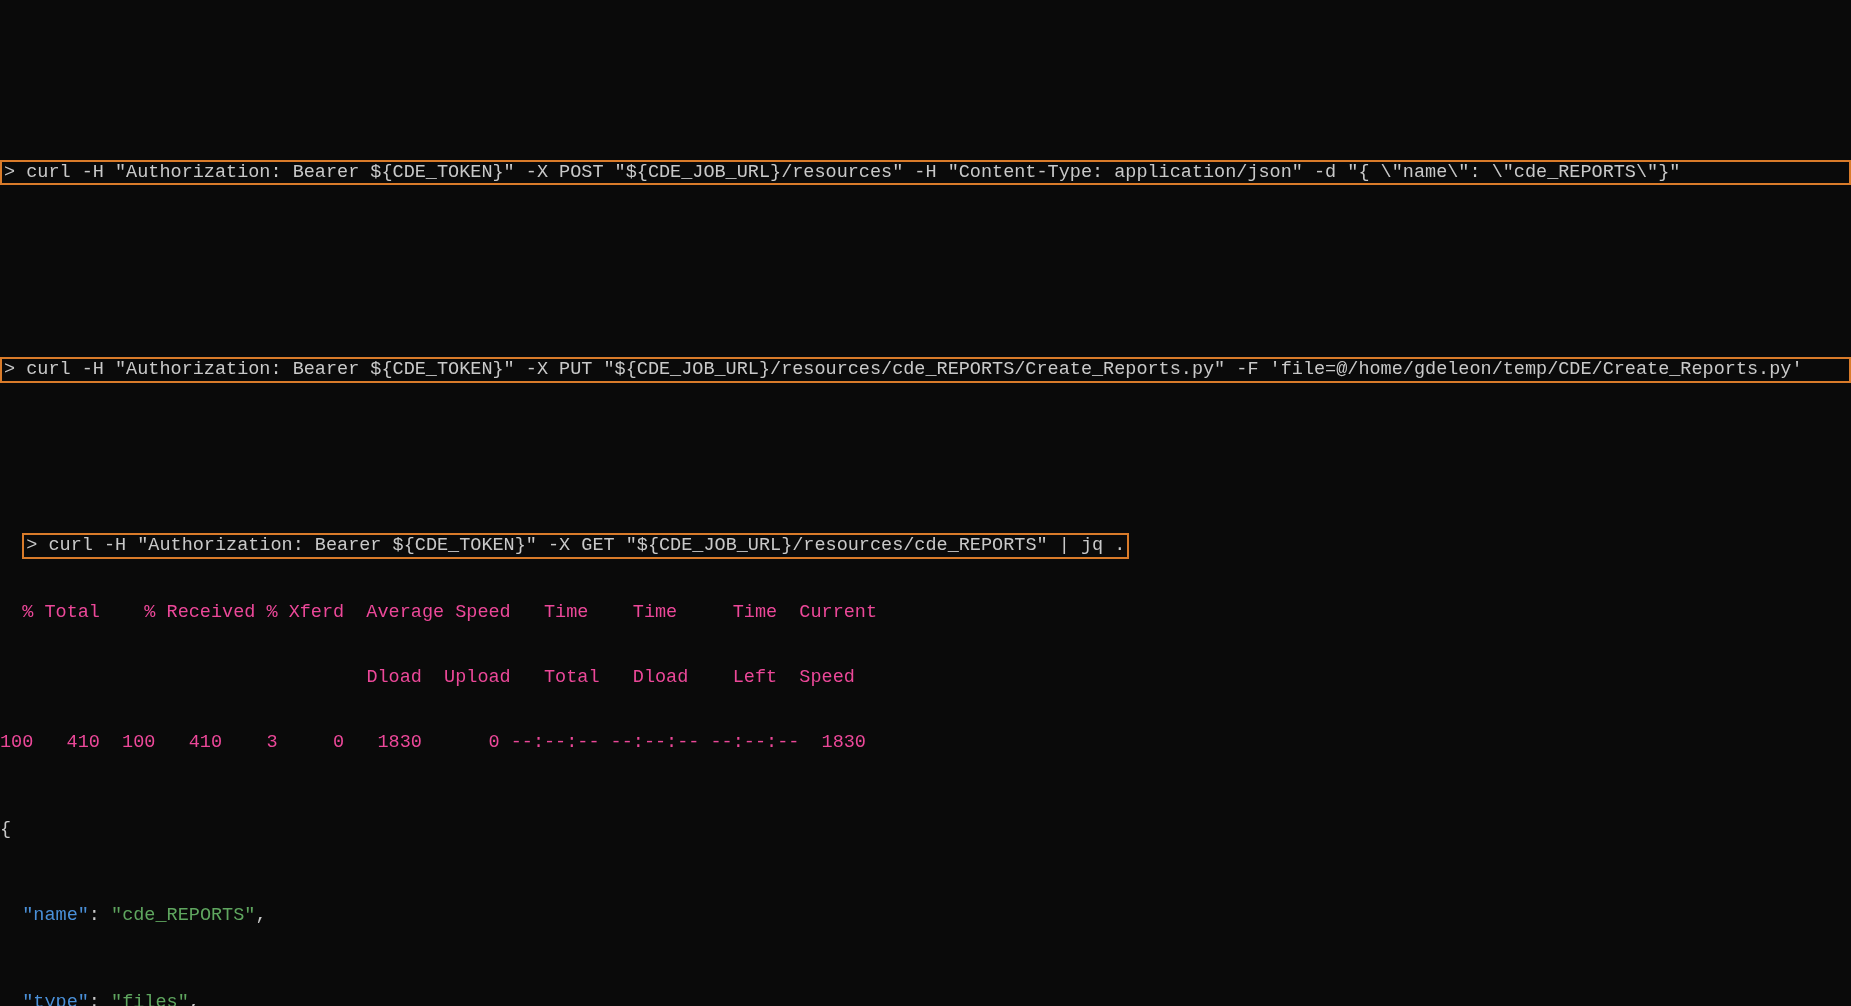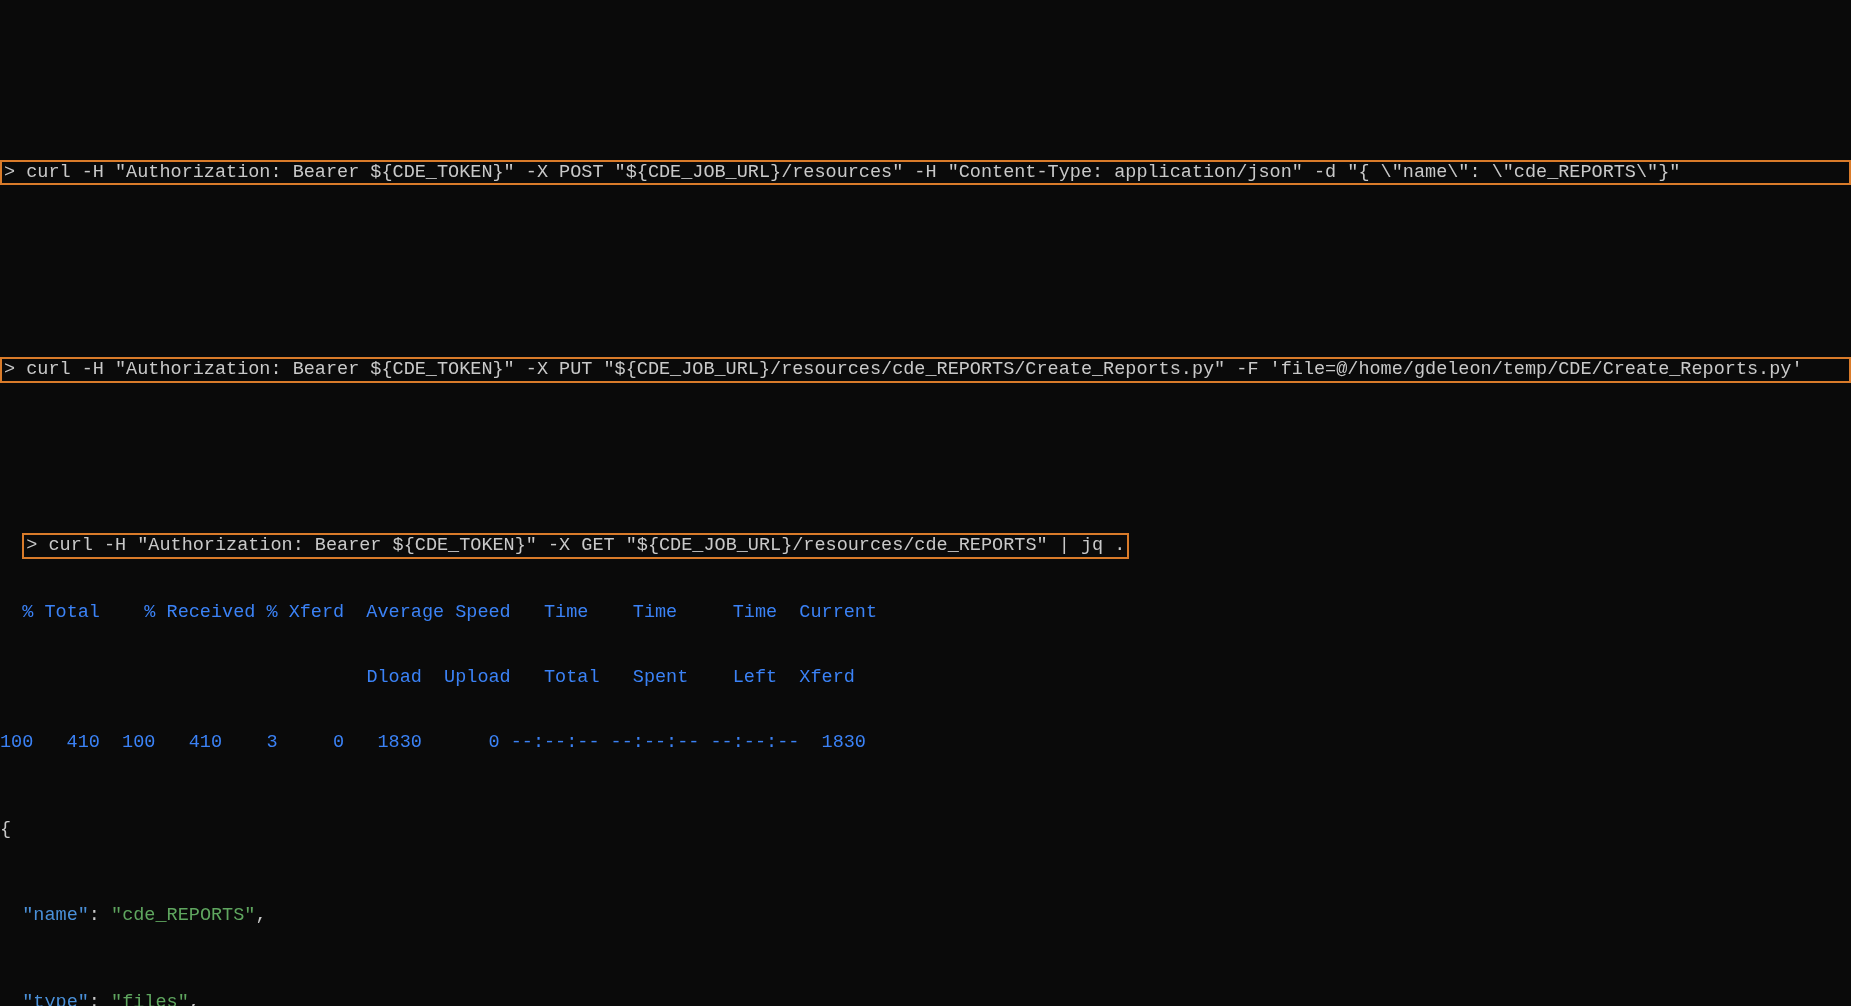--- a/index.html
+++ b/index.html
@@ -29,21 +29,21 @@
   .highlight-box {
     border: 2px solid #d97b2a;
     box-sizing: border-box;
     padding: 0 2px;
     margin: 0 0 0 0;
   }
   .spacer-lg {
     height: 42px;
   }
   .cmd-text { color: #c9c9c9; }
-  .curl-header { color: #3b82f6; }
+  .curl-header { color: #ec4899; }
   .json-key { color: #4a90d9; }
   .json-str { color: #5fa65f; }
   .json-punct { color: #c9c9c9; }
   .top-pad {
     height: 30px;
   }
 </style>
 </head>
 <body>
 
@@ -55,21 +55,21 @@
 
   <div class="spacer-lg"></div>
 
   <div class="highlight-box line"><span class="cmd-text">&gt; curl -H "Authorization: Bearer ${CDE_TOKEN}" -X PUT "${CDE_JOB_URL}/resources/cde_REPORTS/Create_Reports.py" -F 'file=@/home/gdeleon/temp/CDE/Create_Reports.py'</span></div>
 
   <div class="spacer-lg"></div>
 
   <div class="highlight-box line" style="display:inline-block"><span class="cmd-text">&gt; curl -H "Authorization: Bearer ${CDE_TOKEN}" -X GET "${CDE_JOB_URL}/resources/cde_REPORTS" | jq .</span></div>
 
   <div class="line curl-header">  % Total    % Received % Xferd  Average Speed   Time    Time     Time  Current</div>
-  <div class="line curl-header">                                 Dload  Upload   Total   Spent    Left  Xferd</div>
+  <div class="line curl-header">                                 Dload  Upload   Total   Dload    Left  Speed</div>
   <div class="line curl-header">100   410  100   410    3     0   1830      0 --:--:-- --:--:-- --:--:--  1830</div>
 
   <div class="line"><span class="json-punct">{</span></div>
 
   <div class="line">  <span class="json-key">"name"</span><span class="json-punct">: </span><span class="json-str">"cde_REPORTS"</span><span class="json-punct">,</span></div>
 
   <div class="line">  <span class="json-key">"type"</span><span class="json-punct">: </span><span class="json-str">"files"</span><span class="json-punct">,</span></div>
 
   
 

